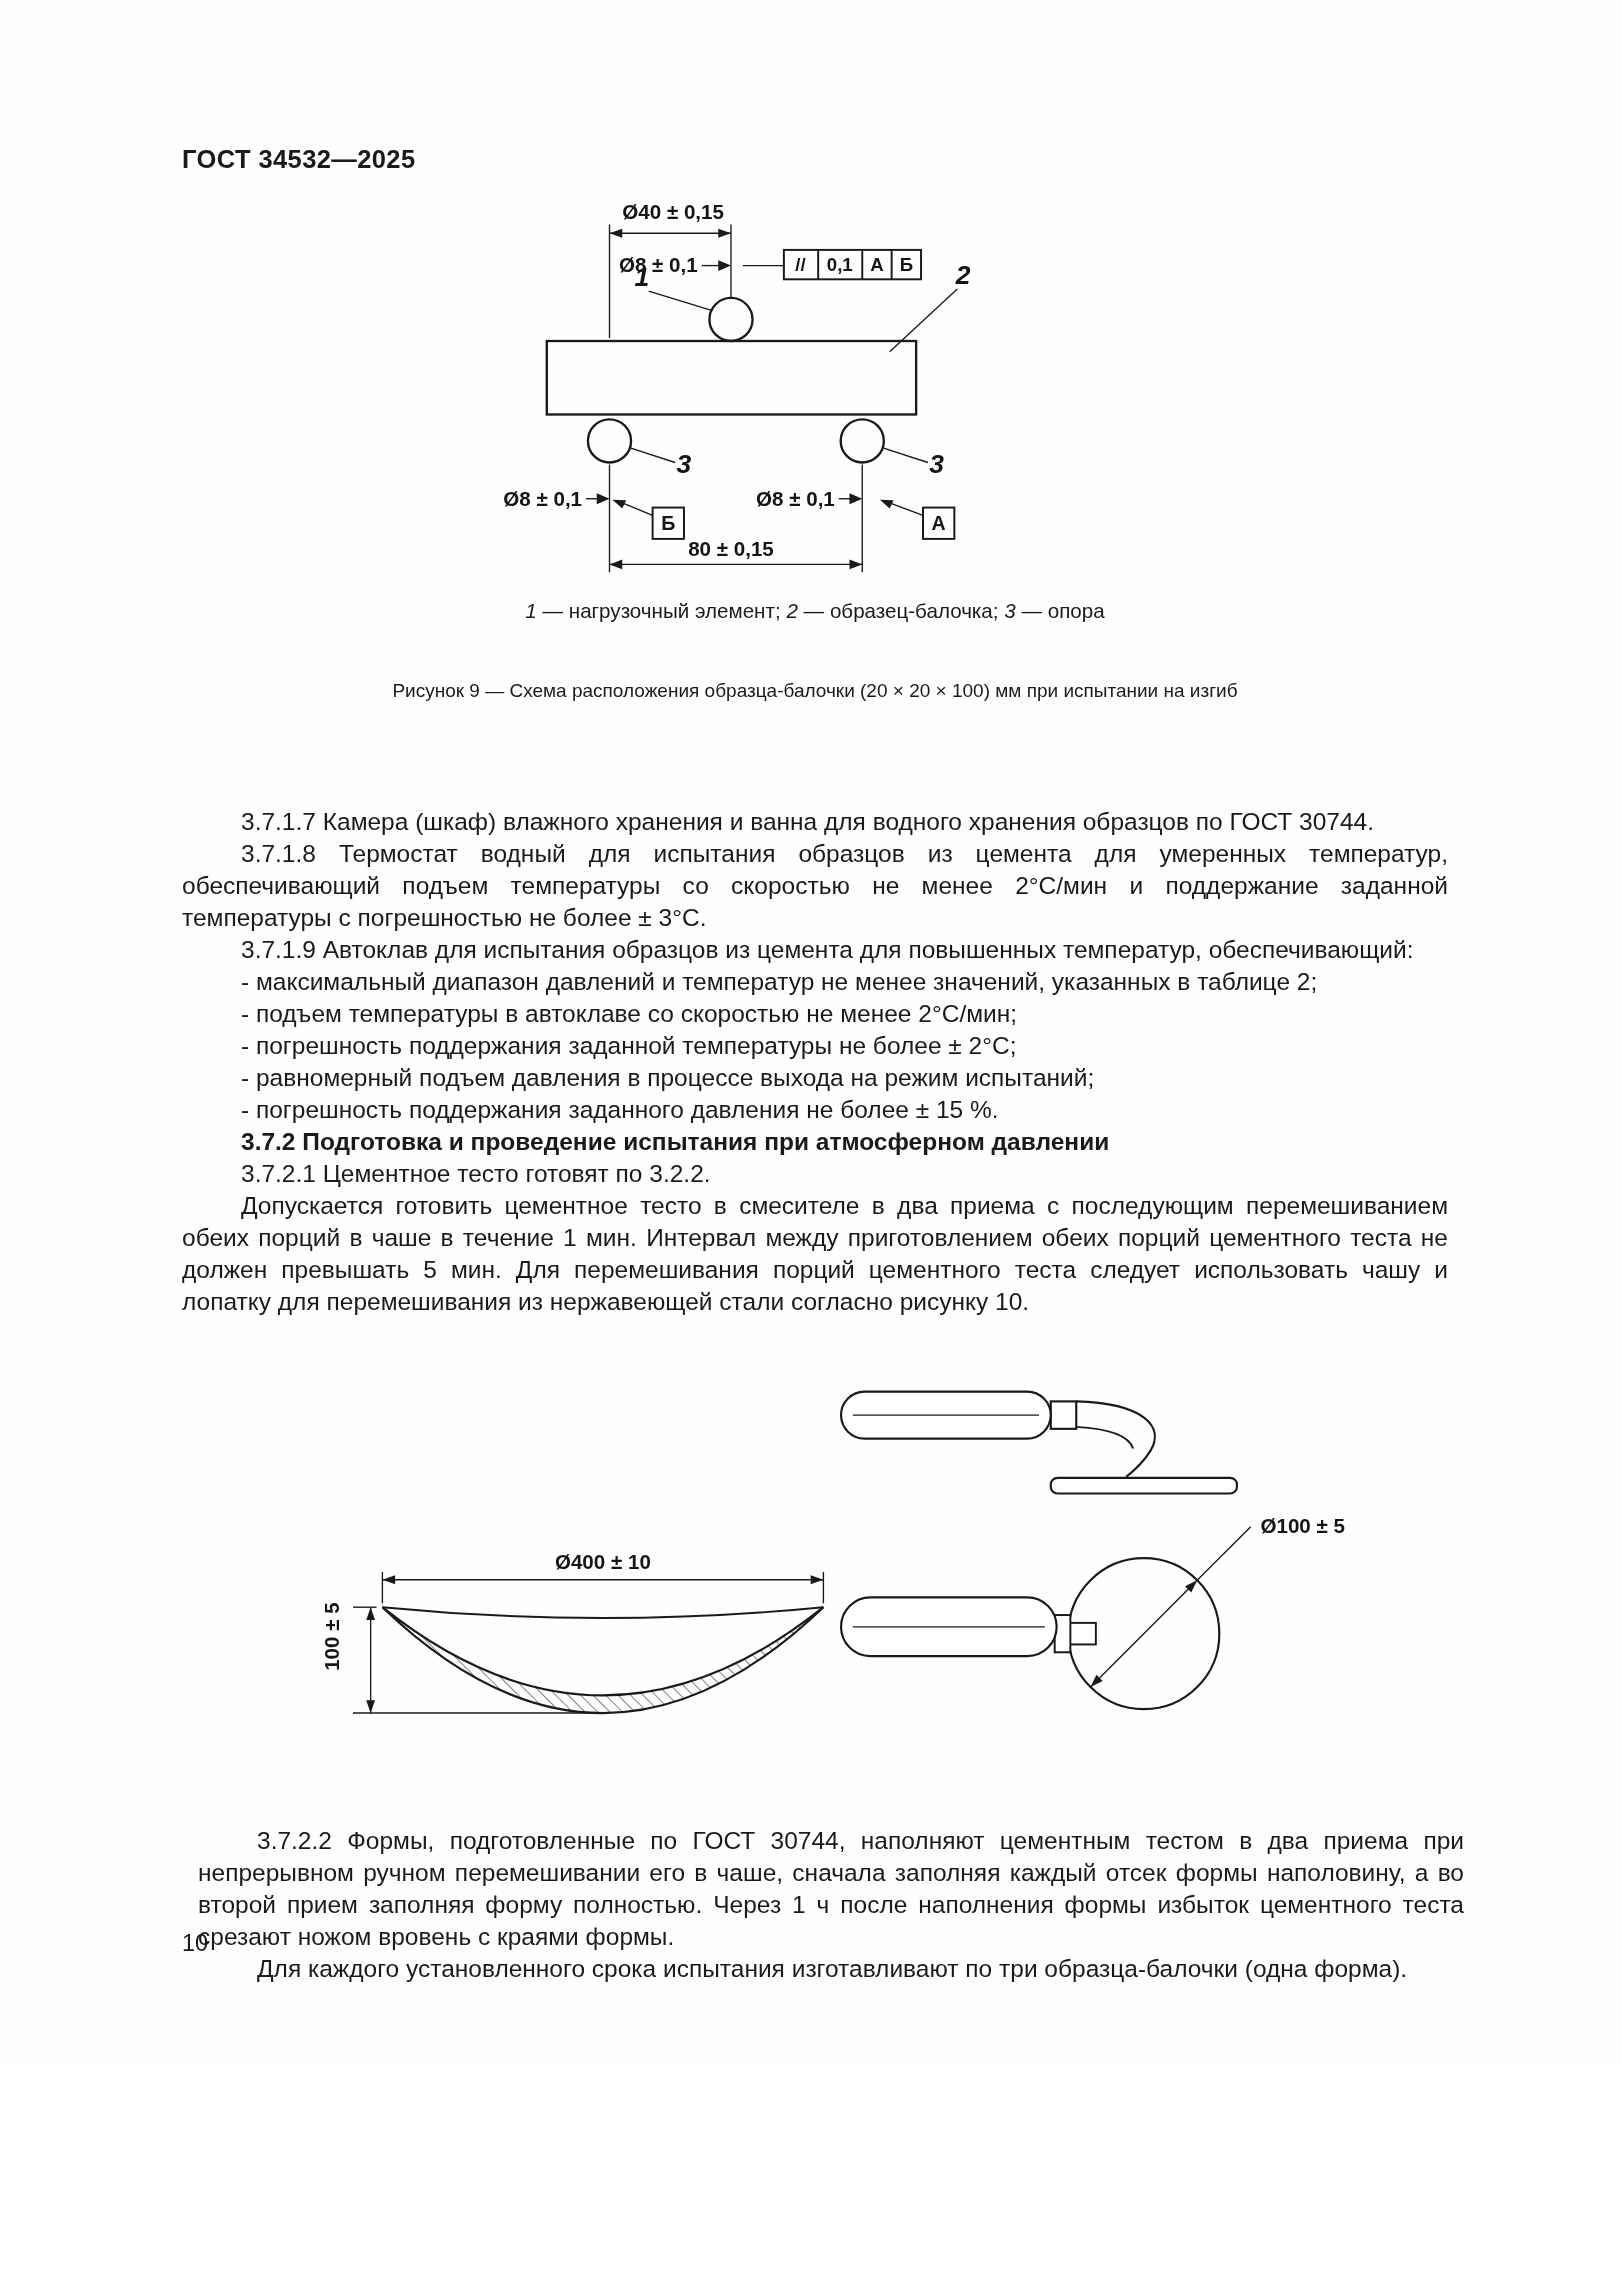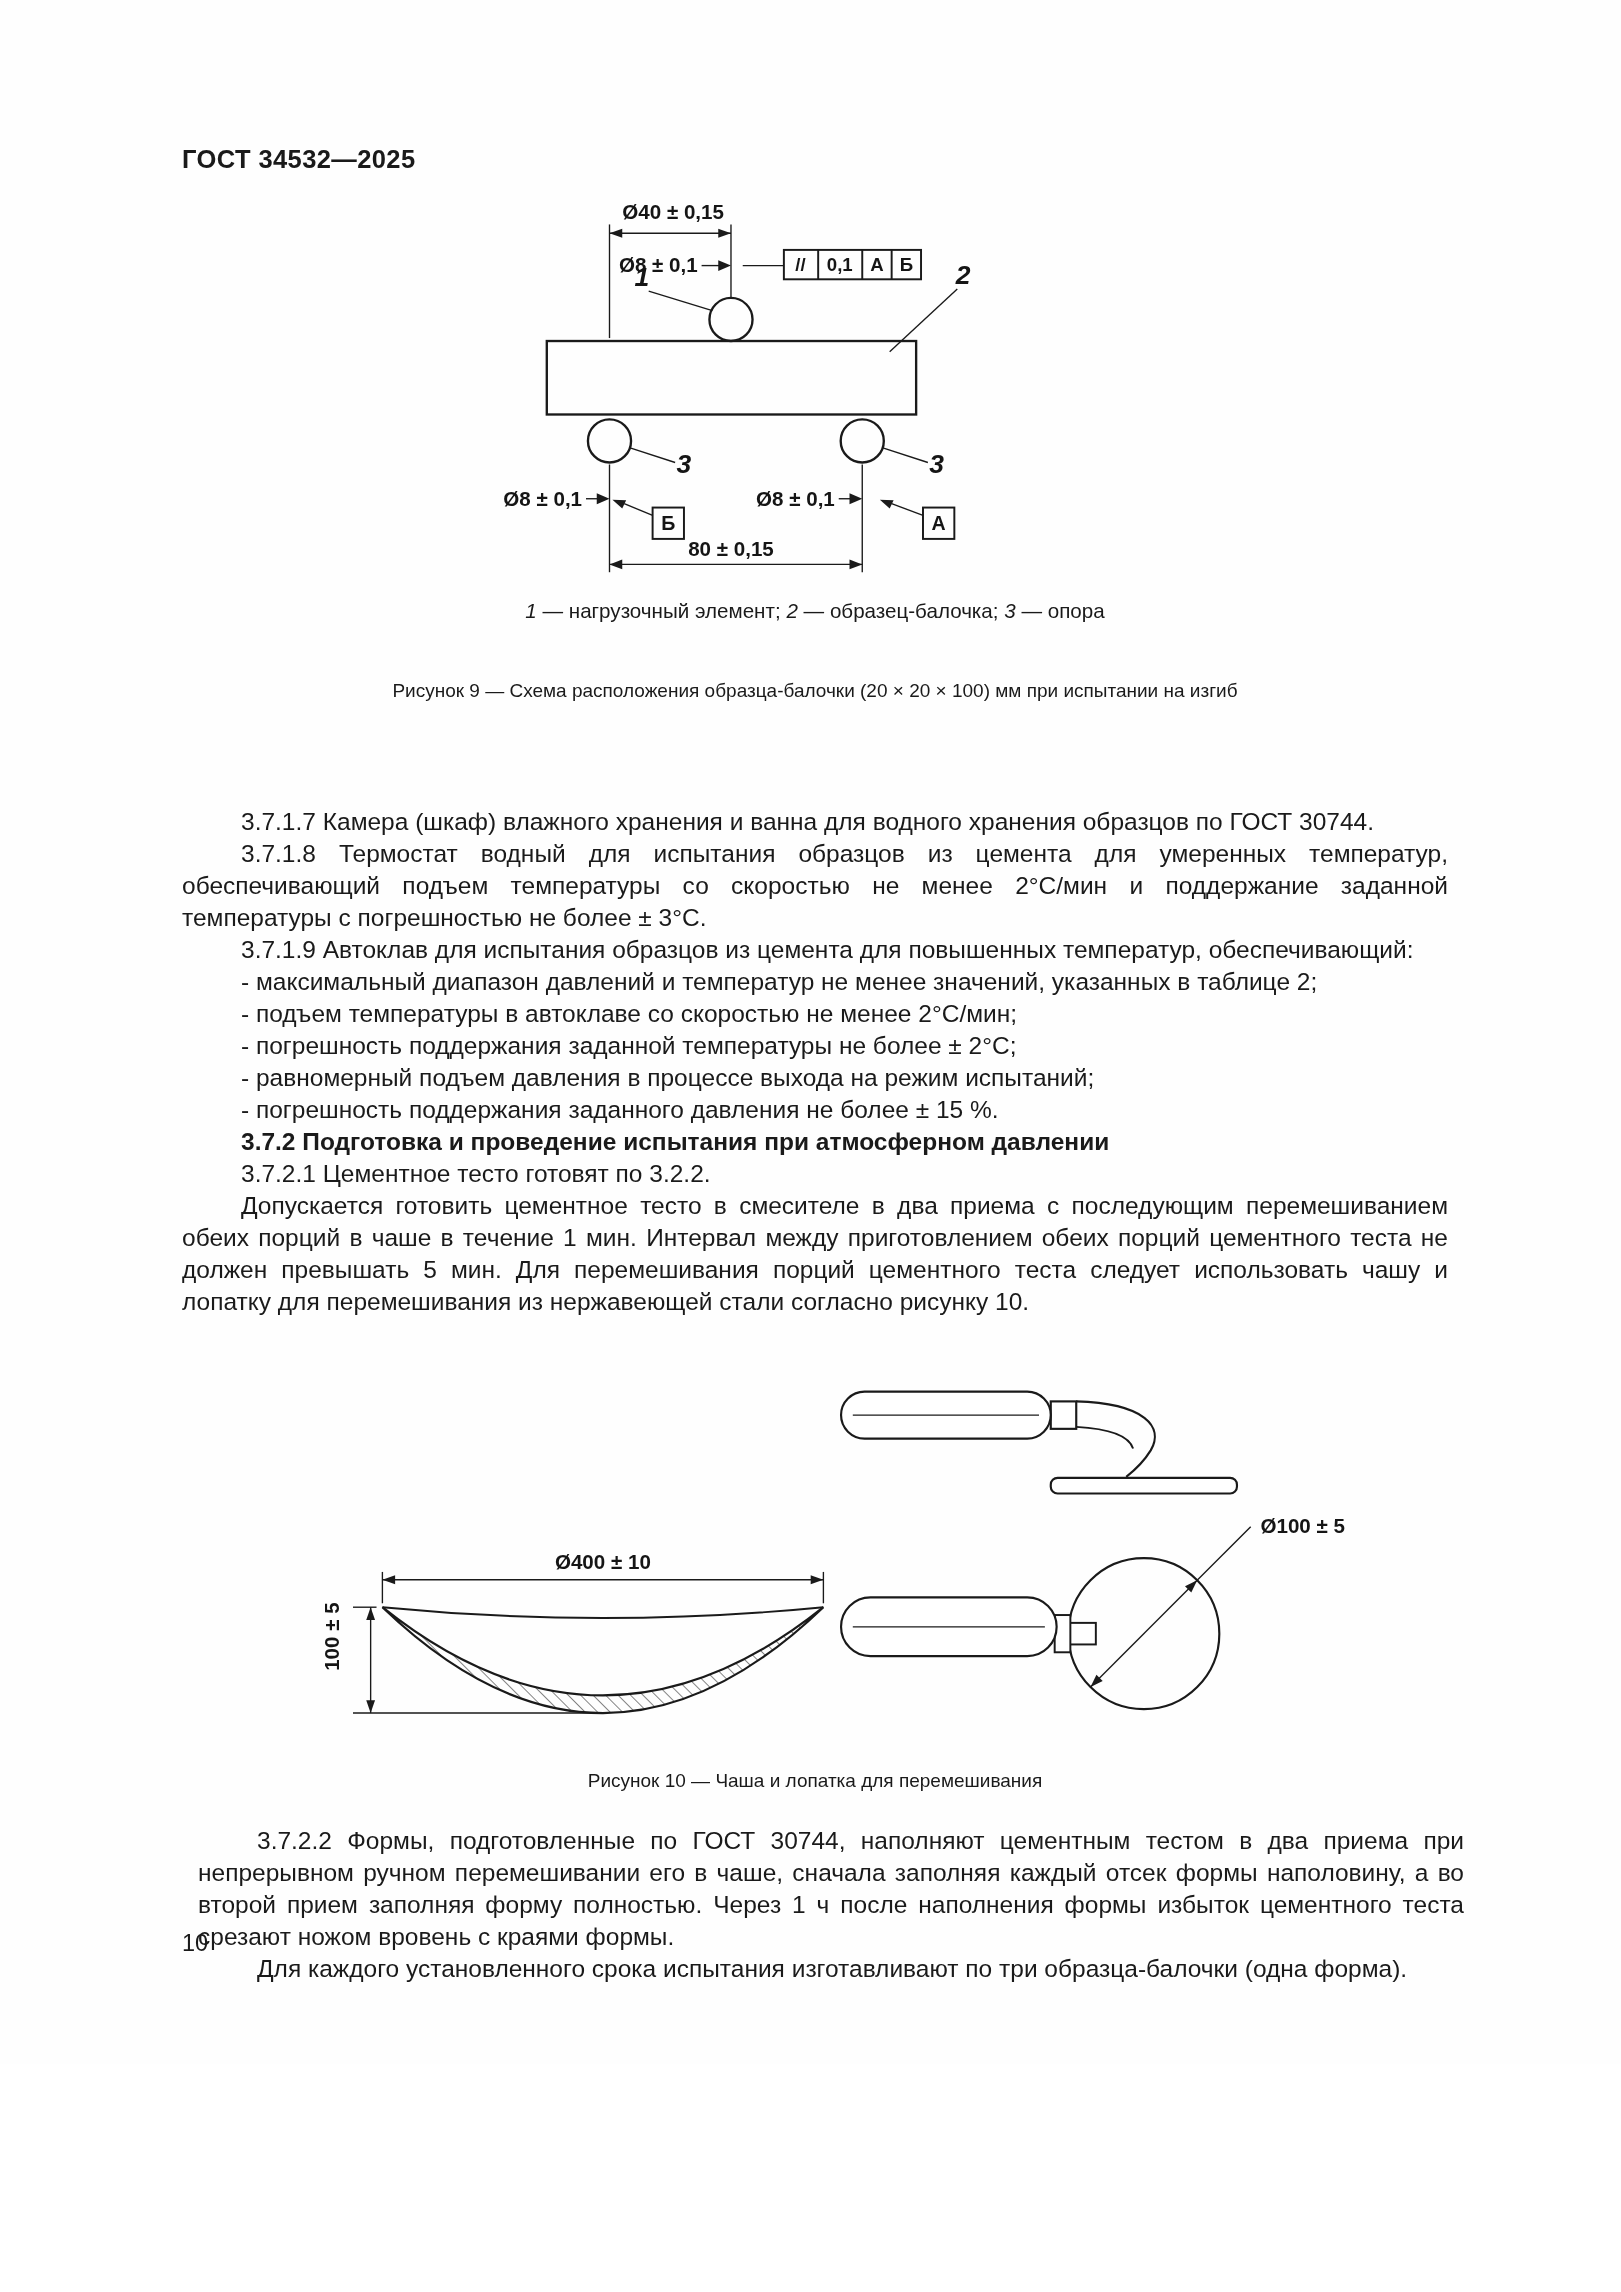--- a/index.html
+++ b/index.html
@@ -171,21 +171,20 @@
       <polygon points="812.6,321.4 825,315.4 818.6,309" fill="#1a1a1a"></polygon>
       <polygon points="921.4,212.6 909,218.6 915.4,225" fill="#1a1a1a"></polygon>
       <rect x="790" y="256" width="28" height="22" fill="#fff" stroke="#1a1a1a" stroke-width="2"></rect>
       <rect x="776" y="248" width="16" height="38" fill="#fff" stroke="#1a1a1a" stroke-width="2"></rect>
       <rect x="558" y="230" width="220" height="60" rx="30" fill="#fff" stroke="#1a1a1a" stroke-width="2.2"></rect>
       <line x1="570" y1="260" x2="766" y2="260" stroke="#1a1a1a" stroke-width="1.3"></line>
       <text class="t-dim" x="986" y="164" text-anchor="start">Ø100 ± 5</text>
     </g>
   </svg>
 
-  <div class="centerline cap" style="top:1770px;">Рисунок 10 — Чаша и лопатка для перемешивания</div>
 
   <div class="textblock" style="top:1825px;margin-left:16px;">
     <p>3.7.2.2 Формы, подготовленные по ГОСТ 30744, наполняют цементным тестом в два приема при непрерывном ручном перемешивании его в чаше, сначала заполняя каждый отсек формы наполовину, а во второй прием заполняя форму полностью. Через 1 ч после наполнения формы избыток цементного теста срезают ножом вровень с краями формы.</p>
     <p>Для каждого установленного срока испытания изготавливают по три образца-балочки (одна форма).</p>
   </div>
 
   <div class="pagenum">10</div>
 
 </div>
 

